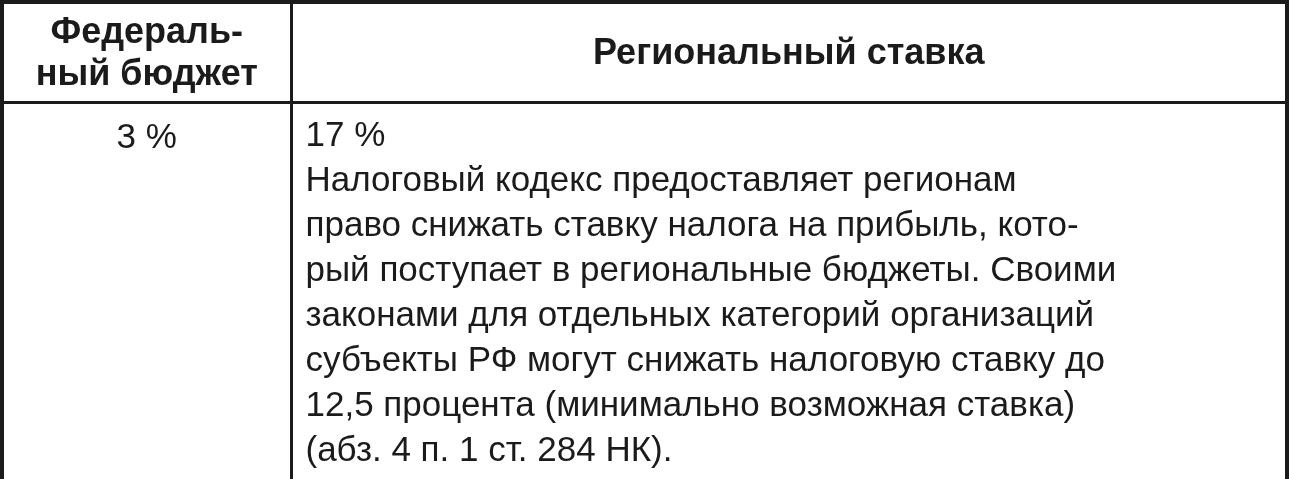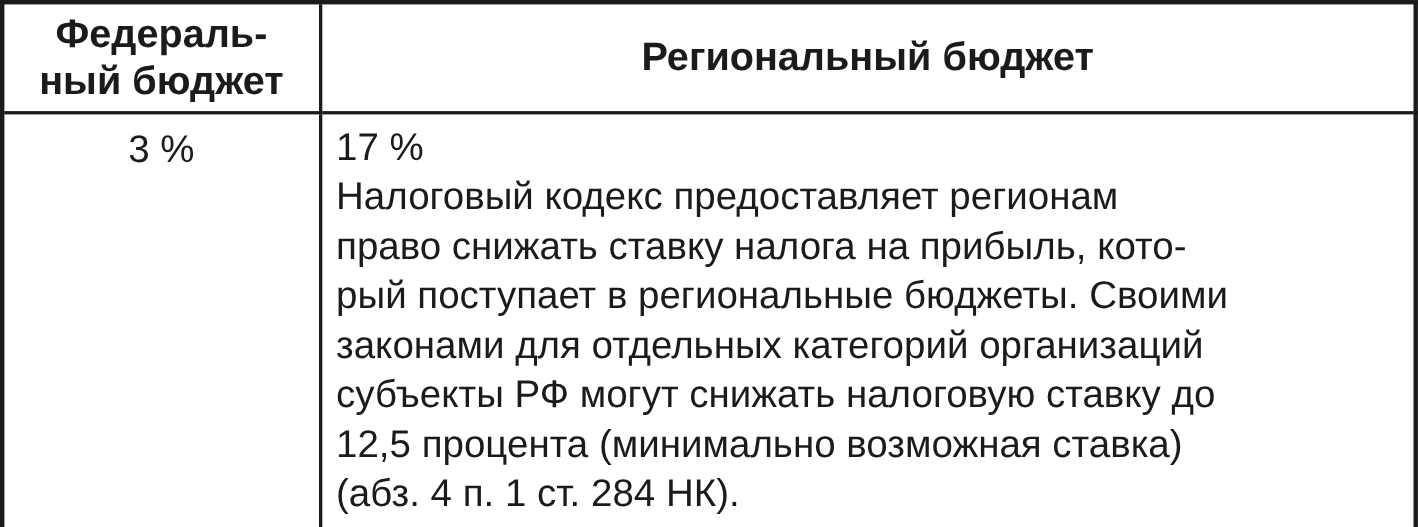--- a/index.html
+++ b/index.html
@@ -64,21 +64,21 @@
 
 <table class="budget-table">
   <colgroup>
     <col style="width: 289px;">
     <col>
   </colgroup>
   <thead>
     <tr class="header-row">
       <th class="federal-header">Федераль-
 ный бюджет</th>
-      <th class="regional-header">Региональный бюджет</th>
+      <th class="regional-header">Региональный ставка</th>
     </tr>
   </thead>
   <tbody>
     <tr class="body-row">
       <td class="federal-cell">3 %</td>
       <td class="regional-cell">17 %
 Налоговый кодекс предоставляет регионам
 право снижать ставку налога на прибыль, кото-
 рый поступает в региональные бюджеты. Своими
 законами для отдельных категорий организаций

